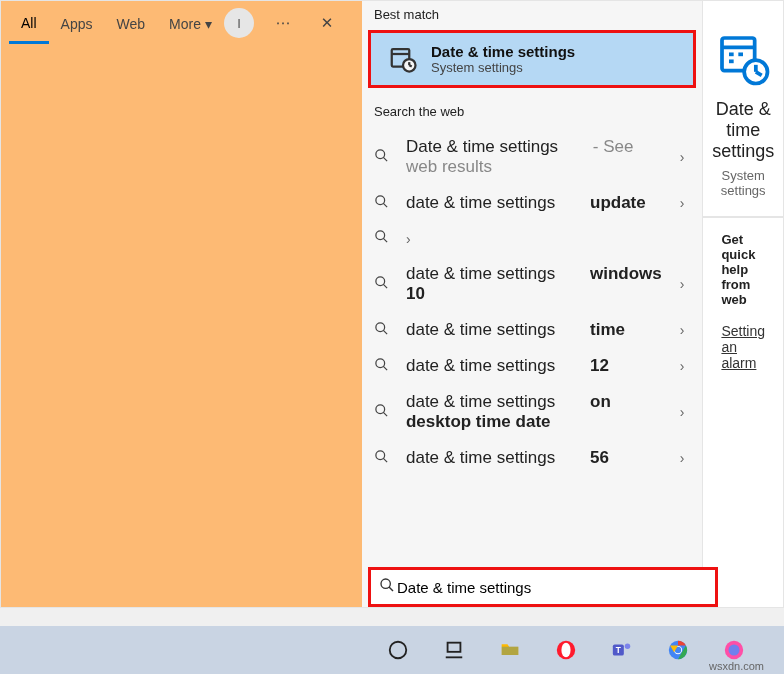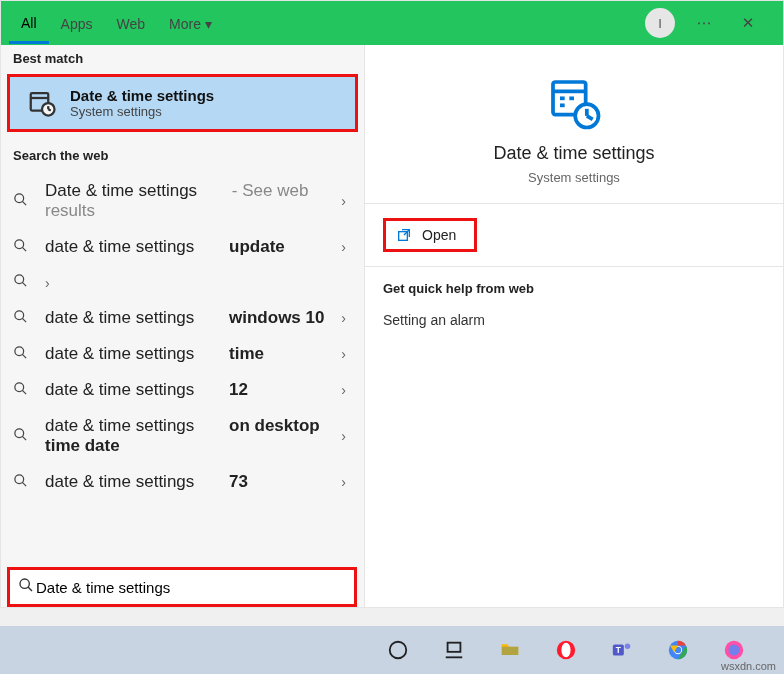--- a/index.html
+++ b/index.html
@@ -1,54 +1,54 @@
 <!DOCTYPE html>
 <html><head>
 <meta charset="utf-8">
 <style>
 * { box-sizing: border-box; margin: 0; padding: 0; font-family: "Segoe UI", Arial, sans-serif; }
 body { width: 784px; height: 674px; background: #f0f0f0; overflow: hidden; position: relative; }
-.panel { width: 784px; height: 608px; background: #22c55e; display: flex; flex-direction: column; border: 1px solid #e5e5e5; }
+.panel { width: 784px; height: 608px; background: #fdba74; display: flex; flex-direction: row; border: 1px solid #e5e5e5; }
 .tabs { display: flex; align-items: center; height: 44px; padding: 0 8px; }
 .tab { font-size: 14px; color: #444; padding: 12px 12px 10px; cursor: pointer; }
 .tab.active { color: #000; border-bottom: 3px solid #0078d7; font-weight: 400; }
 .tab-more { display: flex; align-items: center; gap: 4px; justify-content: center; }
 .header-right { margin-left: auto; display: flex; align-items: center; gap: 14px; padding-right: 12px; }
 .avatar { width: 30px; height: 30px; border-radius: 50%; background: #e6e6e6; display: flex; align-items: center; justify-content: center; font-size: 13px; color: #555; }
 .icon-btn { width: 30px; height: 30px; display: flex; align-items: center; justify-content: center; color: #444; cursor: pointer; font-size: 15px; }
 .columns { flex: 1; display: flex; overflow: hidden; }
 .left { width: 363px; background: #f6f6f6; display: flex; flex-direction: column; position: relative; }
 .right { flex: 1; background: #fff; border-left: 1px solid #e5e5e5; padding-top: 20px; }
-.section-label { font-size: 13px; font-weight: 700; color: #222; padding: 6px 12px; }
+.section-label { font-size: 13px; font-weight: 400; color: #222; padding: 6px 12px; }
 .best-match { display: flex; align-items: center; gap: 12px; padding: 10px 16px; background: #b5d8f4; border: 3px solid #e11; margin: 2px 6px; }
 .bm-icon { width: 32px; height: 32px; display:flex; align-items:center; justify-content:center; }
 .bm-text .t1 { font-size: 15px; font-weight: 600; color: #111; }
 .bm-text .t2 { font-size: 13px; color: #444; }
 .web-section { padding: 4px 0; }
 .web-item { display: flex; align-items: center; padding: 8px 12px; gap: 14px; cursor: pointer; }
 .w-icon { width: 18px; color: #444; }
 .w-text { flex: 1; font-size: 17px; color: #222; }
 .w-text .bold { font-weight: 600; margin-left: 30px; }
 .w-text .gray { color: #888; }
 .chev { color: #666; font-size: 14px; padding-right: 6px; }
 .detail-head { text-align: center; }
 .detail-icon { display:flex; justify-content:center; margin: 10px 0 12px; }
 .detail-title { font-size: 18px; color: #222; margin-bottom: 6px; }
 .detail-sub { font-size: 13px; color: #666; margin-bottom: 18px; }
 .divider { border-top: 1px solid #e5e5e5; }
 .open-row { padding: 14px 18px; }
 .open-btn { display: inline-flex; align-items: center; gap: 10px; padding: 6px 18px 6px 10px; font-size: 14px; color: #222; border: 3px solid #e11; cursor:pointer; }
 .open-btn svg { color: #0078d7; }
 .help-label { font-size: 13px; font-weight: 600; padding: 14px 18px 10px; color: #222; }
-.help-item { padding: 6px 18px; font-size: 14px; color: #333; cursor:pointer; }
+.help-item { padding: 6px 18px; font-size: 14px; color: #333; cursor:pointer;text-decoration:underline; }
 .search-row { position: absolute; left: 6px; bottom: 0; width: 350px; height: 40px; border: 3px solid #e11; display: flex; align-items: center; padding: 0 8px; background: #fff; }
 .search-row input { border: none; outline: none; flex: 1; font-size: 15px; font-family: inherit; }
 .taskbar { position: absolute; bottom: 0; left: 0; width: 784px; height: 48px; background: #c9d4e3; display: flex; align-items: center; padding-left: 384px; gap: 28px; }
 .taskbar .tb { width: 28px; height: 28px; display:flex; align-items:center; justify-content:center; font-size: 20px; }
-.watermark { position: absolute; right: 8px; bottom: 2px; font-size: 11px; color: #666; }
+.watermark { position: absolute; right: 20px; bottom: 2px; font-size: 11px; color: #666; }
 </style>
 </head>
 <body>
 
 <div class="panel">
   <div class="tabs">
     <div class="tab active">All</div>
     <div class="tab">Apps</div>
     <div class="tab">Web</div>
     <div class="tab tab-more">
@@ -136,21 +136,21 @@
                 <line x1="21" y1="21" x2="15" y2="15"></line>
               </svg></span>
             <span class="w-text"><span>date &amp; time settings </span><span class="bold">on desktop time date</span><span class="gray"></span></span>
             <span class="chev">›</span>
           </div>
           <div class="web-item">
             <span class="w-icon"><svg width="15" height="15" viewBox="0 0 24 24" fill="none" stroke="#444" stroke-width="2">
                 <circle cx="10" cy="10" r="7"></circle>
                 <line x1="21" y1="21" x2="15" y2="15"></line>
               </svg></span>
-            <span class="w-text"><span>date &amp; time settings </span><span class="bold">73</span><span class="gray"></span></span>
+            <span class="w-text"><span>date &amp; time settings </span><span class="bold">56</span><span class="gray"></span></span>
             <span class="chev">›</span>
           </div>
         </div>
 
       <div class="search-row">
         <span class="w-icon">
           <svg width="16" height="16" viewBox="0 0 24 24" fill="none" stroke="#333" stroke-width="2">
               <circle cx="10" cy="10" r="7"></circle>
               <line x1="21" y1="21" x2="15" y2="15"></line>
             </svg>
@@ -170,30 +170,20 @@
               <line x1="6" y1="13" x2="8" y2="13"></line>
               <circle cx="17.5" cy="17.5" r="5" fill="#fff"></circle>
               <line x1="17.5" y1="14.5" x2="17.5" y2="17.5"></line>
               <line x1="17.5" y1="17.5" x2="20" y2="19"></line>
             </svg>
         </div>
         <div class="detail-title">Date &amp; time settings</div>
         <div class="detail-sub">System settings</div>
       </div>
       <div class="divider"></div>
-      <div class="open-row">
-        <div class="open-btn">
-          <svg width="16" height="16" viewBox="0 0 24 24" fill="none" stroke="currentColor" stroke-width="2">
-              <rect x="4" y="7" width="13" height="13"></rect>
-              <polyline points="9 4 20 4 20 15"></polyline>
-              <line x1="20" y1="4" x2="12" y2="12"></line>
-            </svg>
-          <span>Open</span>
-        </div>
-      </div>
       <div class="divider"></div>
       <div class="help-label">Get quick help from web</div>
       <div id="help-list">
           <div class="help-item">Setting an alarm</div>
         </div>
     </div>
   </div>
 </div>
 
 <div class="taskbar">

